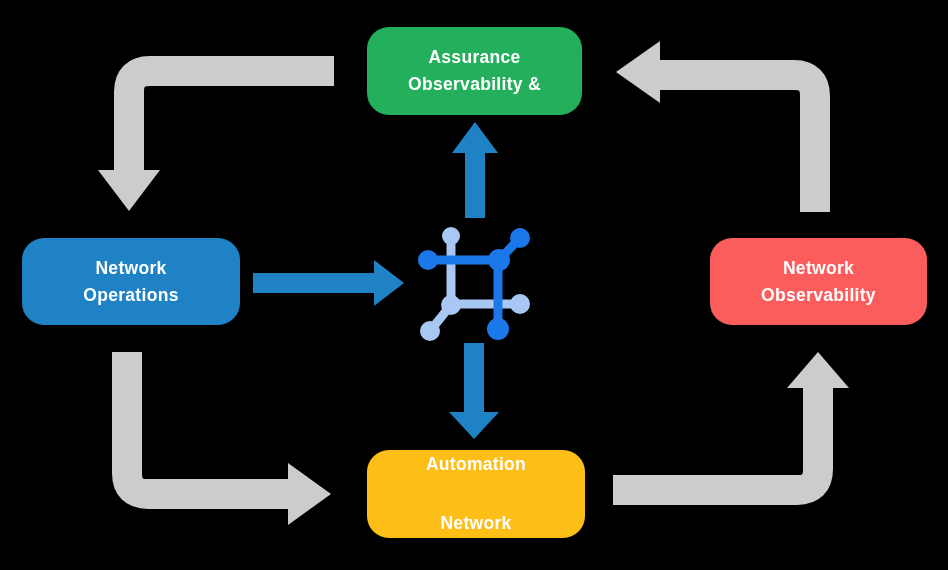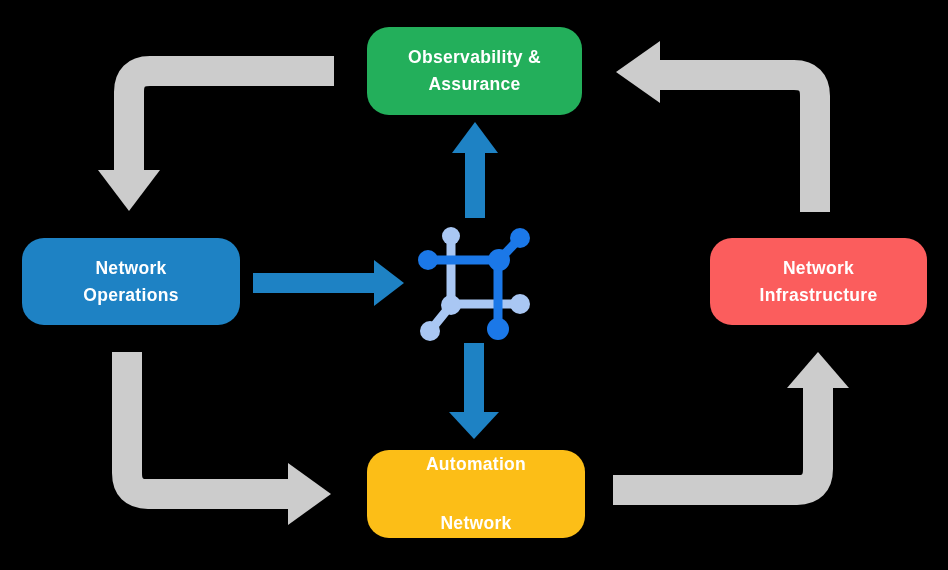--- a/index.html
+++ b/index.html
@@ -102,32 +102,32 @@
         <path d="M 498 260 V 329" fill="none" stroke-width="9"></path>
         <circle cx="428" cy="260" r="10" stroke="none"></circle>
         <circle cx="499" cy="260" r="11" stroke="none"></circle>
         <circle cx="520" cy="238" r="10" stroke="none"></circle>
         <circle cx="498" cy="329" r="11" stroke="none"></circle>
       </g>
     </g>
   </svg>
 
   <div class="node node-observability" style="background-color: rgb(35, 175, 91);">
+    <span>Assurance</span>
     <span>Observability &amp;</span>
-    <span>Assurance</span>
   </div>
 
   <div class="node node-operations" style="background-color: rgb(30, 130, 196);">
     <span>Network</span>
     <span>Operations</span>
   </div>
 
   <div class="node node-infrastructure" style="background-color: rgb(251, 93, 93);">
     <span>Network</span>
-    <span>Infrastructure</span>
+    <span>Observability</span>
   </div>
 
   <div class="node node-automation" style="background-color: rgb(252, 190, 23); gap: 32px;">
     <span>Automation</span>
     <span>Network</span>
   </div>
 
 </div>
 
 </body></html>

